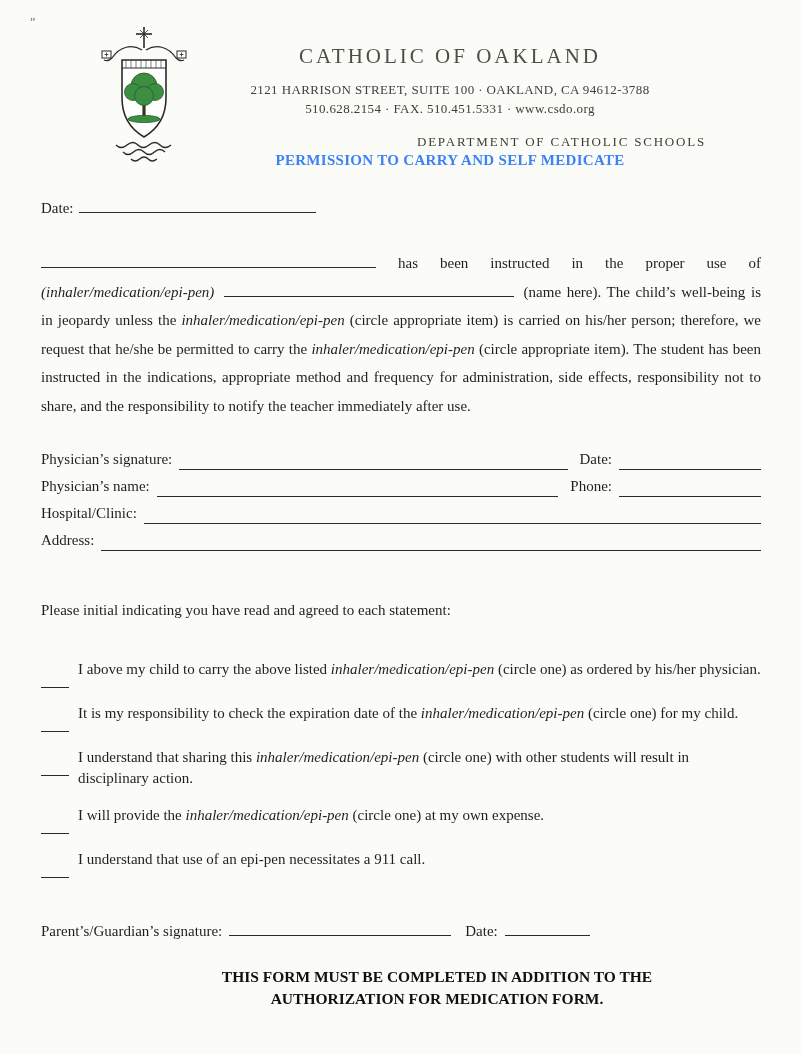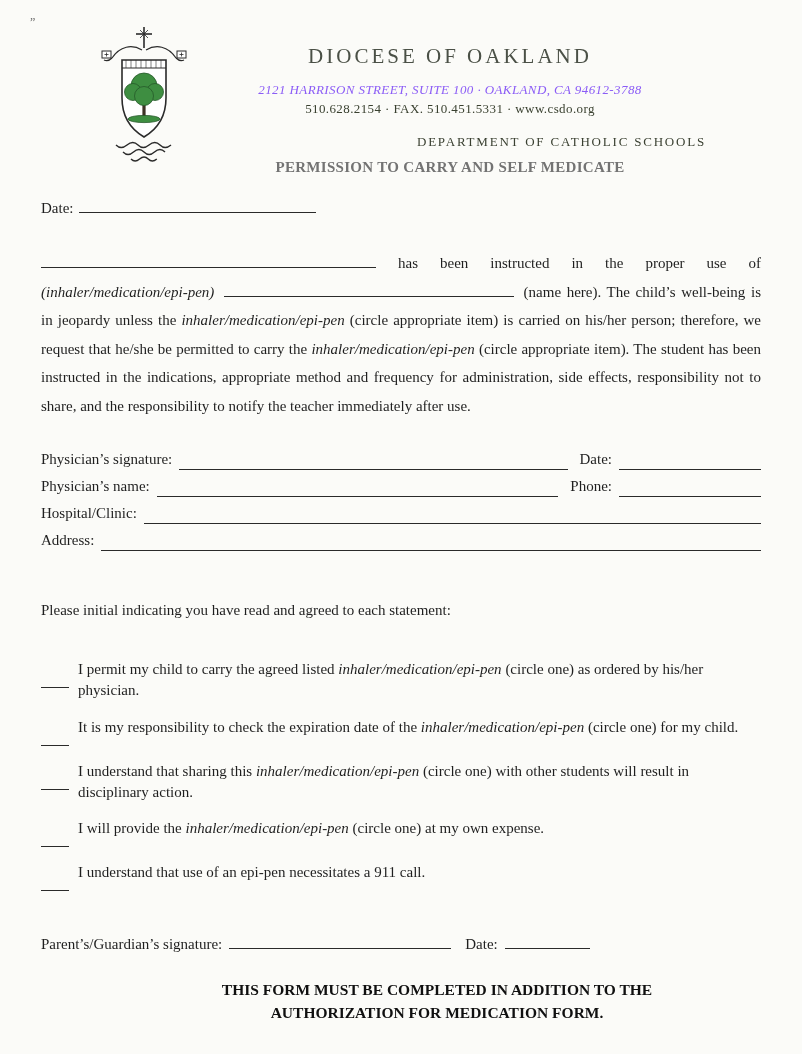--- a/index.html
+++ b/index.html
@@ -12,24 +12,24 @@
     position:relative;
     overflow:hidden;
   }
   .artifact { position:absolute; left:30px; top:8px; font-size:12px; color:#6a6a6a; }
 
   
   .header { position:relative; height:186px; }
   .logo { position:absolute; left:100px; top:24px; }
   .header-text { position:absolute; left:194px; top:44px; width:512px; text-align:center; }
   .org-name { font-size:21px; letter-spacing:3px; color:#4a5046; font-weight:400; }
-  .addr-line { margin-top:13px; font-size:13px; letter-spacing:0.4px; color:#8b5cf6;font-style:italic; }
+  .addr-line { margin-top:13px; font-size:13px; letter-spacing:0.4px; color:#404040; }
   .contact-line { margin-top:3px; font-size:13px; letter-spacing:0.4px; color:#39402f; }
   .dept-line { margin-top:17px; font-size:13px; letter-spacing:1.8px; color:#3a4031;text-align:right; }
-  .form-title { margin-top:9px; font-size:15px; font-weight:bold; color:#737373; letter-spacing:0.3px; }
+  .form-title { margin-top:2px; font-size:15px; font-weight:bold; color:#3b82f6; letter-spacing:0.3px; }
 
   
   .content { padding:0 41px; }
   .blank {
     display:inline-block;
     border-bottom:1px solid #2a2a2a;
     height:15px;
     vertical-align:baseline;
   }
   .date-row { margin-top:12px; font-size:15px; }
@@ -116,21 +116,21 @@
       <ellipse cx="44" cy="95" rx="16" ry="3.6" fill="#3e8e41" stroke="#26592a" stroke-width="0.8"></ellipse>
 
       <g stroke="#2b2b2b" stroke-width="1.4" fill="none">
         <path d="M16 121 q5 5 11 0 t11 0 t11 0 t11 0 t11 0"></path>
         <path d="M23 128 q5 5 10.5 0 t10.5 0 t10.5 0 t10.5 0"></path>
         <path d="M31 135 q4 4 8.6 0 t8.6 0 t8.6 0"></path>
       </g>
     </svg>
   </div>
   <div class="header-text">
-    <div class="org-name">DIOCESE OF OAKLAND</div>
+    <div class="org-name">CATHOLIC OF OAKLAND</div>
     <div class="addr-line">2121 HARRISON STREET, SUITE 100  ·  OAKLAND, CA 94612-3788</div>
     <div class="contact-line">510.628.2154  ·  FAX. 510.451.5331  ·  www.csdo.org</div>
     <div class="dept-line">DEPARTMENT OF CATHOLIC SCHOOLS</div>
     <div class="form-title">PERMISSION TO CARRY AND SELF MEDICATE</div>
   </div>
 </div>
 
 <div class="content">
 
   <div class="date-row">
@@ -163,21 +163,21 @@
       <span class="blank fgrow"></span>
     </div>
   </div>
 
   <div class="instruction">Please initial indicating you have read and agreed to each statement:</div>
 
   <div class="statements">
 
     <div class="statement">
       <span class="blank init-blank"></span>
-      <div class="stmt-text"><span>I permit my child to carry the agreed listed </span><i>inhaler/medication/epi-pen</i><span> (circle one) as ordered by his/her physician.</span></div>
+      <div class="stmt-text"><span>I above my child to carry the above listed </span><i>inhaler/medication/epi-pen</i><span> (circle one) as ordered by his/her physician.</span></div>
     </div>
 
     <div class="statement">
       <span class="blank init-blank"></span>
       <div class="stmt-text"><span>It is my responsibility to check the expiration date of the </span><i>inhaler/medication/epi-pen</i><span> (circle one) for my child.</span></div>
     </div>
 
     <div class="statement">
       <span class="blank init-blank"></span>
       <div class="stmt-text"><span>I understand that sharing this </span><i>inhaler/medication/epi-pen</i><span> (circle one) with other students will result in disciplinary action.</span></div>

